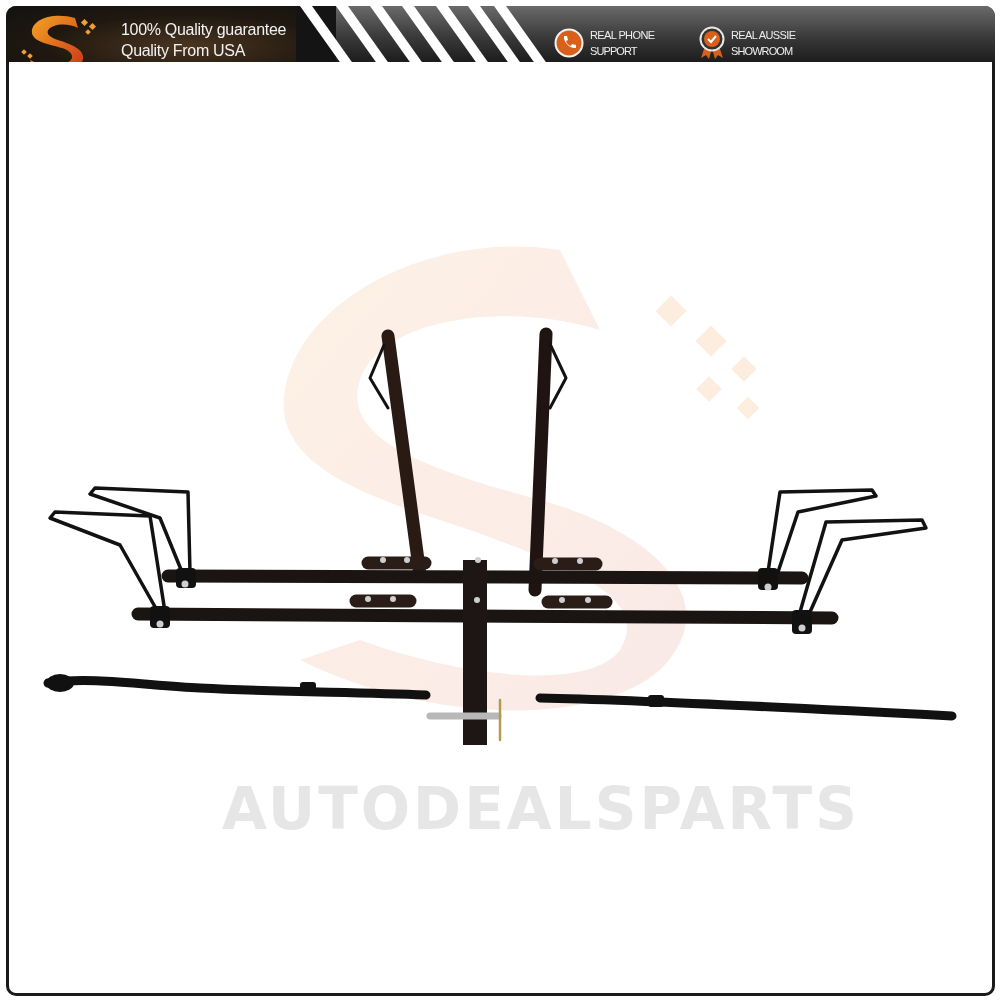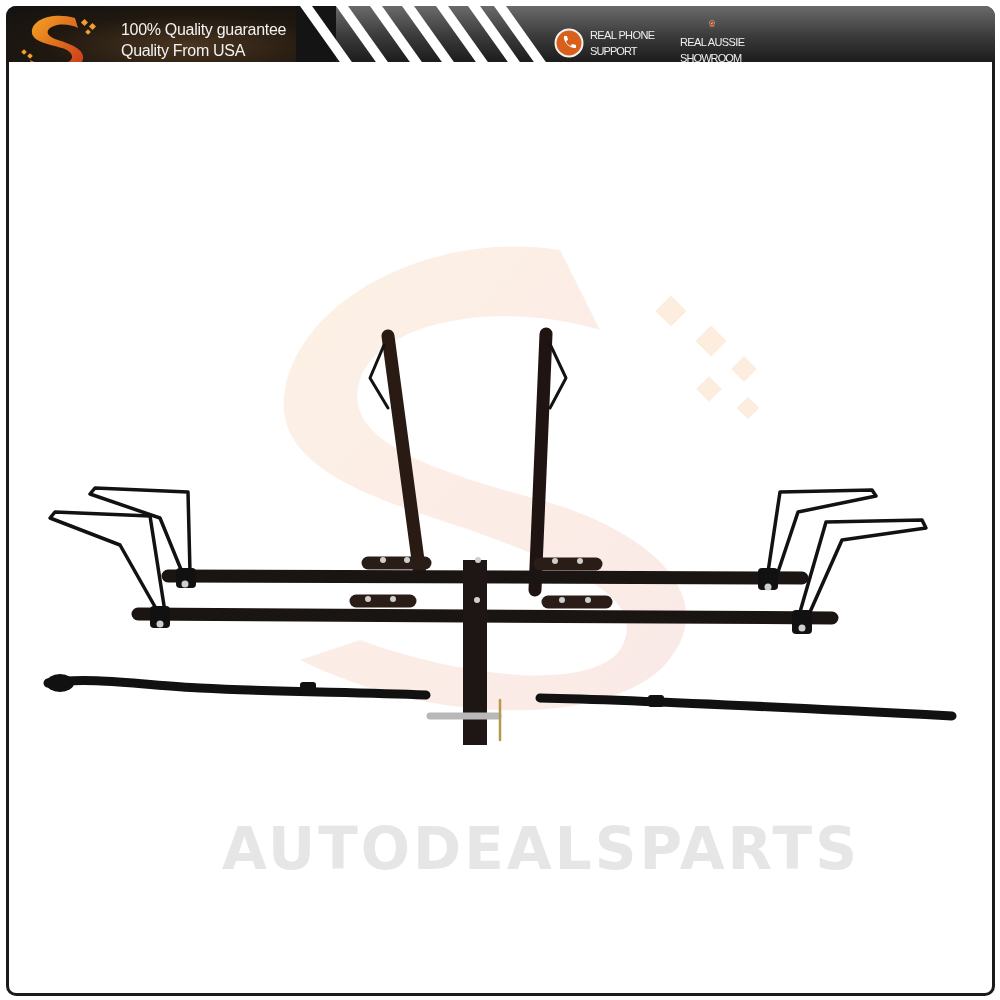--- a/index.html
+++ b/index.html
@@ -8,21 +8,21 @@
   .header { position:absolute; left:6px; top:6px; width:989px; height:56px; border-radius:10px 10px 0 0; overflow:hidden; background:linear-gradient(#6a6a6a, #3a3a3a 55%, #1c1c1c); }
   .header-left { position:absolute; left:0; top:0; width:330px; height:73px; background:radial-gradient(ellipse at 55% 55%, #4a3520 0%, #201810 55%, #121212 100%); }
   .logo { position:absolute; left:14px; top:4px; width:80px; height:66px; }
   .tagline { position:absolute; left:115px; top:13px; color:#f2f2f2; font-size:16px; line-height:21px; letter-spacing:-0.3px; }
   .stripes { position:absolute; left:290px; top:0; width:270px; height:73px; }
   .badge { position:absolute; top:14px; height:46px; display:flex; align-items:center; gap:6px; }
   .badge .txt { color:#eeeeee; line-height:16px; }
   .badge .t1 { font-size:11px; letter-spacing:-0.6px; display:block; }
   .badge .t2 { font-size:11px; letter-spacing:-0.9px; display:block; }
   .product { position:absolute; left:0; top:0; width:1000px; height:1000px; }
-  .watermark { position:absolute; left:222px; top:775px; width:620px; text-align:left; font-family:"DejaVu Sans", sans-serif; font-weight:bold; font-size:58px; color:#e6e6e6; letter-spacing:3px;margin-top:40px; }
+  .watermark { position:absolute; left:222px; top:775px; width:620px; text-align:left; font-family:"DejaVu Sans", sans-serif; font-weight:bold; font-size:58px; color:#e6e6e6; letter-spacing:3px; }
 </style>
 </head>
 <body>
 
 <div class="frame"></div>
 
 <svg class="product" viewBox="0 0 1000 1000">
   <defs>
     <linearGradient id="wmg" x1="0" y1="0" x2="1" y2="1">
       <stop offset="0" stop-color="#fbe5cf"></stop>
@@ -140,21 +140,21 @@
     <svg width="30" height="30" viewBox="0 0 30 30">
       <circle cx="15" cy="15" r="13.5" fill="#d9601a" stroke="#f3f3f3" stroke-width="2"></circle>
       <path d="M10 8 L13 8 L14 12 L12 13 C13 16 14 17 17 18 L18 16 L22 17 L22 20 C16 21 9 14 10 8 Z" fill="#ffffff"></path>
     </svg>
     <div class="txt">
       <span class="t1">REAL PHONE</span>
       <span class="t2">SUPPORT</span>
     </div>
   </div>
 
-  <div class="badge" style="left:674px;flex-direction:column;">
+  <div class="badge" style="left:693px;">
     <svg width="26" height="34" viewBox="0 0 26 34">
       <path d="M6 20 L2 32 L7 29 L10 33 L13 22 Z" fill="#d9601a"></path>
       <path d="M20 20 L24 32 L19 29 L16 33 L13 22 Z" fill="#d9601a"></path>
       <circle cx="13" cy="13" r="11.5" fill="#333" stroke="#e8e8e8" stroke-width="2"></circle>
       <circle cx="13" cy="13" r="8" fill="#d9601a"></circle>
       <path d="M9 13 L12 16 L17 10" stroke="#fff" stroke-width="2" fill="none"></path>
     </svg>
     <div class="txt">
       <span class="t1">REAL AUSSIE</span>
       <span class="t2">SHOWROOM</span>

